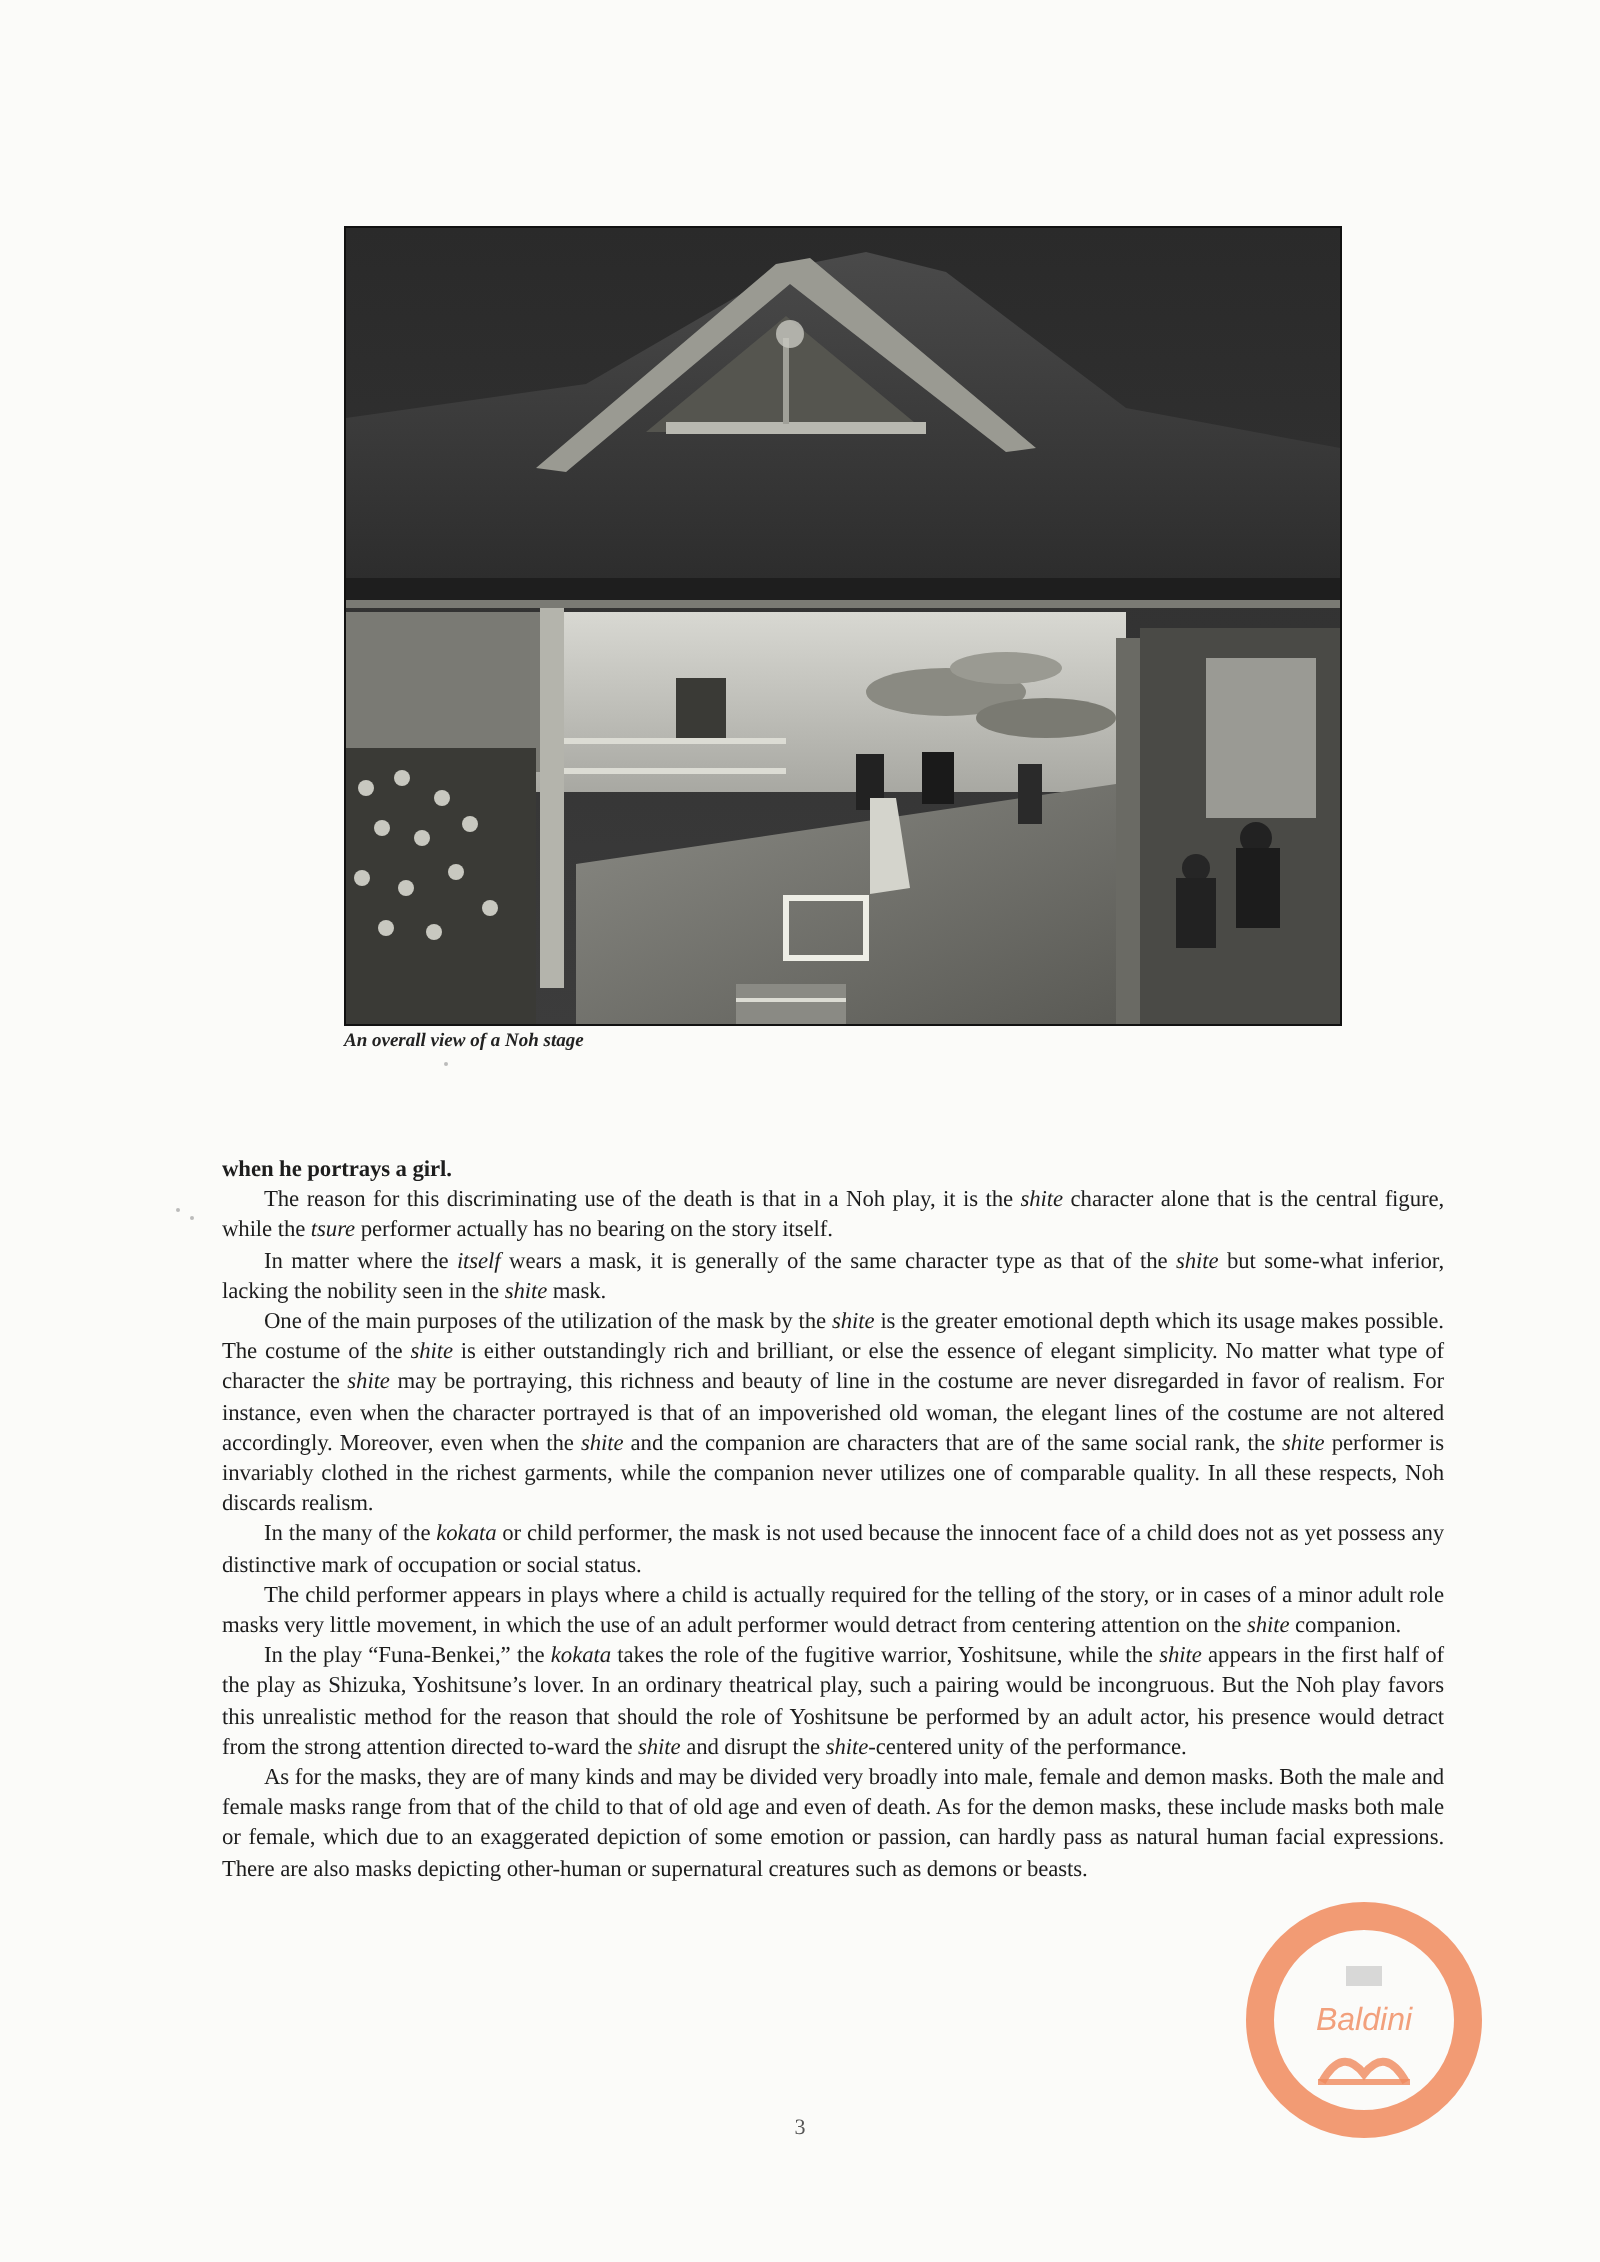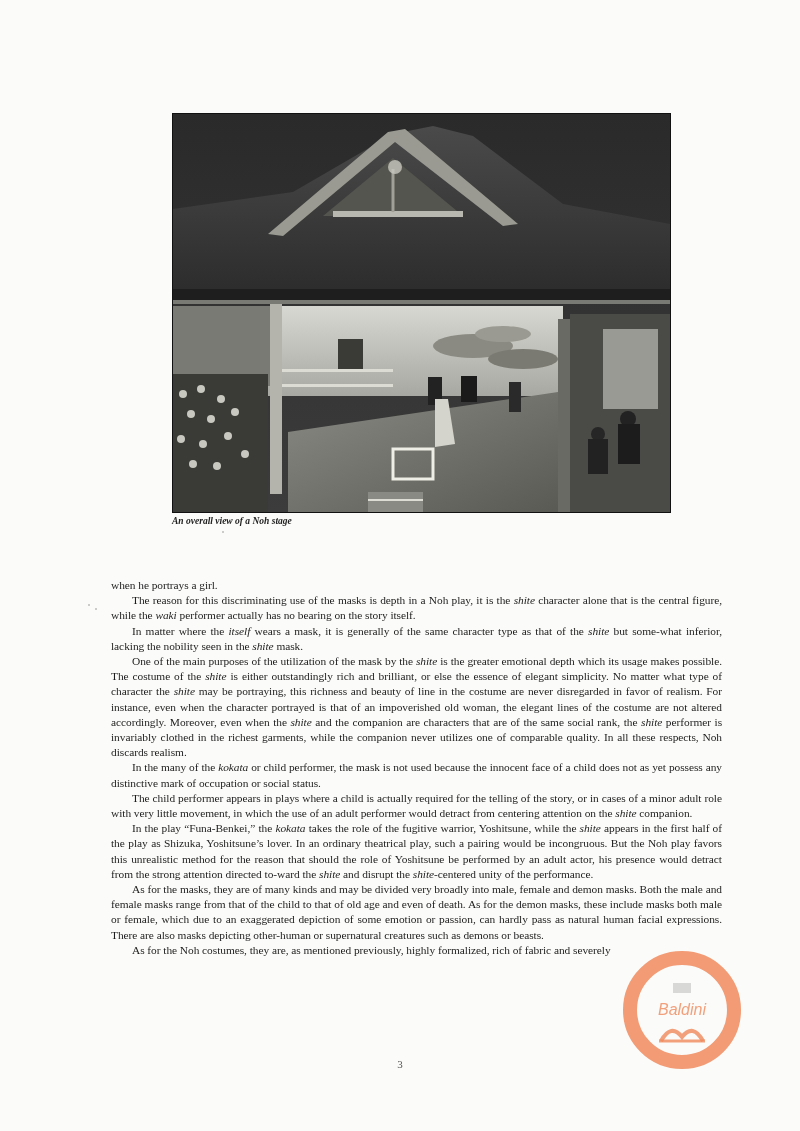--- a/index.html
+++ b/index.html
@@ -25,21 +25,21 @@
     font-size: 9.5px; font-style: italic; font-weight: bold; color: #222;
   }
 
   
   .body-text {
     position: absolute; left: 111px; top: 578px; width: 611px;
     font-size: 11.4px; line-height: 15.2px; text-align: justify;
     letter-spacing: -0.05px;
   }
   .body-text p { margin: 0; text-indent: 21px; }
-  .body-text p.first { text-indent: 0; }
+  .body-text p.first { text-indent: 0; font-weight: bold; }
   .body-text em { font-style: italic; }
 
   .page-number {
     position: absolute; left: 0; width: 800px; top: 1058px;
     text-align: center; font-size: 11px; color: #555;
   }
 
   
   .stray-mark {
     position: absolute; width: 2px; height: 2px; background: #bbb; border-radius: 1px;
@@ -141,28 +141,27 @@
 
       <rect x="195" y="378" width="55" height="20" fill="#8a8a84"></rect>
       <rect x="195" y="385" width="55" height="2" fill="#dcdcd4"></rect>
     </svg>
   </div>
 
   <div class="caption">An overall view of a Noh stage</div>
 
   <div class="body-text" id="body-text">
       <p class="first"><span>when he portrays a girl.</span></p>
-      <p><span>The reason for this discriminating use of the masks is depth in a Noh play, it is the </span><em>shite</em><span> character alone that is the central figure, while the </span><em>waki</em><span> performer actually has no bearing on the story itself.</span></p>
+      <p><span>The reason for this discriminating use of the death is that in a Noh play, it is the </span><em>shite</em><span> character alone that is the central figure, while the </span><em>tsure</em><span> performer actually has no bearing on the story itself.</span></p>
       <p><span>In matter where the </span><em>itself</em><span> wears a mask, it is generally of the same character type as that of the </span><em>shite</em><span> but some-what inferior, lacking the nobility seen in the </span><em>shite</em><span> mask.</span></p>
       <p><span>One of the main purposes of the utilization of the mask by the </span><em>shite</em><span> is the greater emotional depth which its usage makes possible. The costume of the </span><em>shite</em><span> is either outstandingly rich and brilliant, or else the essence of elegant simplicity. No matter what type of character the </span><em>shite</em><span> may be portraying, this richness and beauty of line in the costume are never disregarded in favor of realism. For instance, even when the character portrayed is that of an impoverished old woman, the elegant lines of the costume are not altered accordingly. Moreover, even when the </span><em>shite</em><span> and the companion are characters that are of the same social rank, the </span><em>shite</em><span> performer is invariably clothed in the richest garments, while the companion never utilizes one of comparable quality. In all these respects, Noh discards realism.</span></p>
       <p><span>In the many of the </span><em>kokata</em><span> or child performer, the mask is not used because the innocent face of a child does not as yet possess any distinctive mark of occupation or social status.</span></p>
-      <p><span>The child performer appears in plays where a child is actually required for the telling of the story, or in cases of a minor adult role with very little movement, in which the use of an adult performer would detract from centering attention on the </span><em>shite</em><span> companion.</span></p>
+      <p><span>The child performer appears in plays where a child is actually required for the telling of the story, or in cases of a minor adult role masks very little movement, in which the use of an adult performer would detract from centering attention on the </span><em>shite</em><span> companion.</span></p>
       <p><span>In the play “Funa-Benkei,”  the </span><em>kokata</em><span> takes the  role of the fugitive warrior, Yoshitsune, while the </span><em>shite</em><span> appears in the first half of the play as Shizuka, Yoshitsune’s lover. In an ordinary theatrical play, such a pairing would be incongruous. But the Noh play favors this unrealistic method for the reason that should the role of Yoshitsune be performed by an adult actor, his presence would detract from the strong attention directed to-ward the </span><em>shite</em><span> and disrupt the </span><em>shite</em><span>-centered unity of the performance.</span></p>
       <p><span>As for the masks, they are of many kinds and may be divided very broadly into male, female and demon masks. Both the male and female masks range from that of the child to that of old age and even of death. As for the demon masks, these include masks both male or female, which due to an exaggerated depiction of some emotion or passion, can hardly pass as natural human facial expressions. There are also masks depicting other-human or supernatural creatures such as demons or beasts.</span></p>
-      <p><span>As for the Noh costumes, they are, as mentioned previously, highly formalized, rich of fabric and severely</span></p>
     </div>
 
   <div class="stray-mark" style="left:88px; top:604px;"></div>
   <div class="stray-mark" style="left:95px; top:608px;"></div>
   <div class="stray-mark" style="left:222px; top:531px;"></div>
 
   <div class="page-number">3</div>
 
   <div class="watermark">
     <svg viewBox="0 0 122 122">

